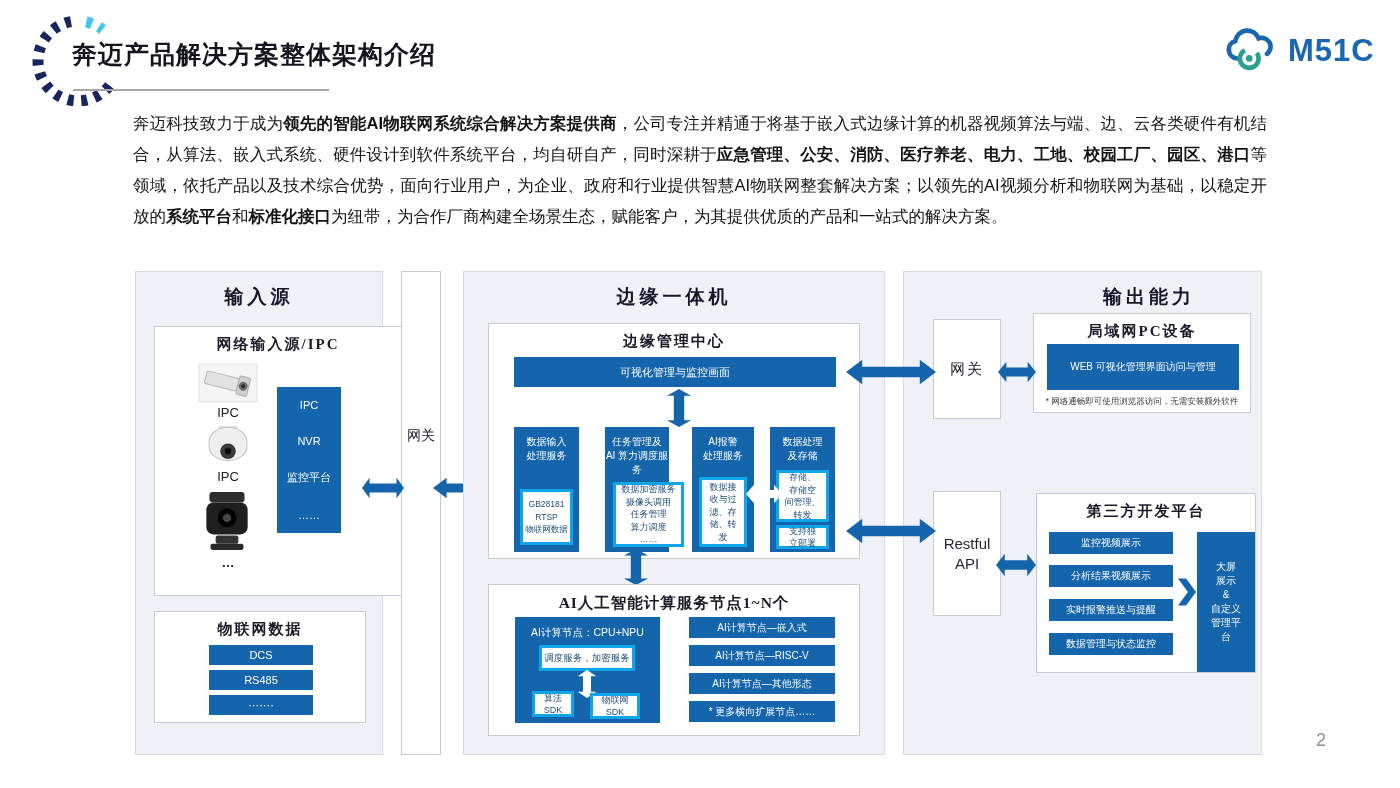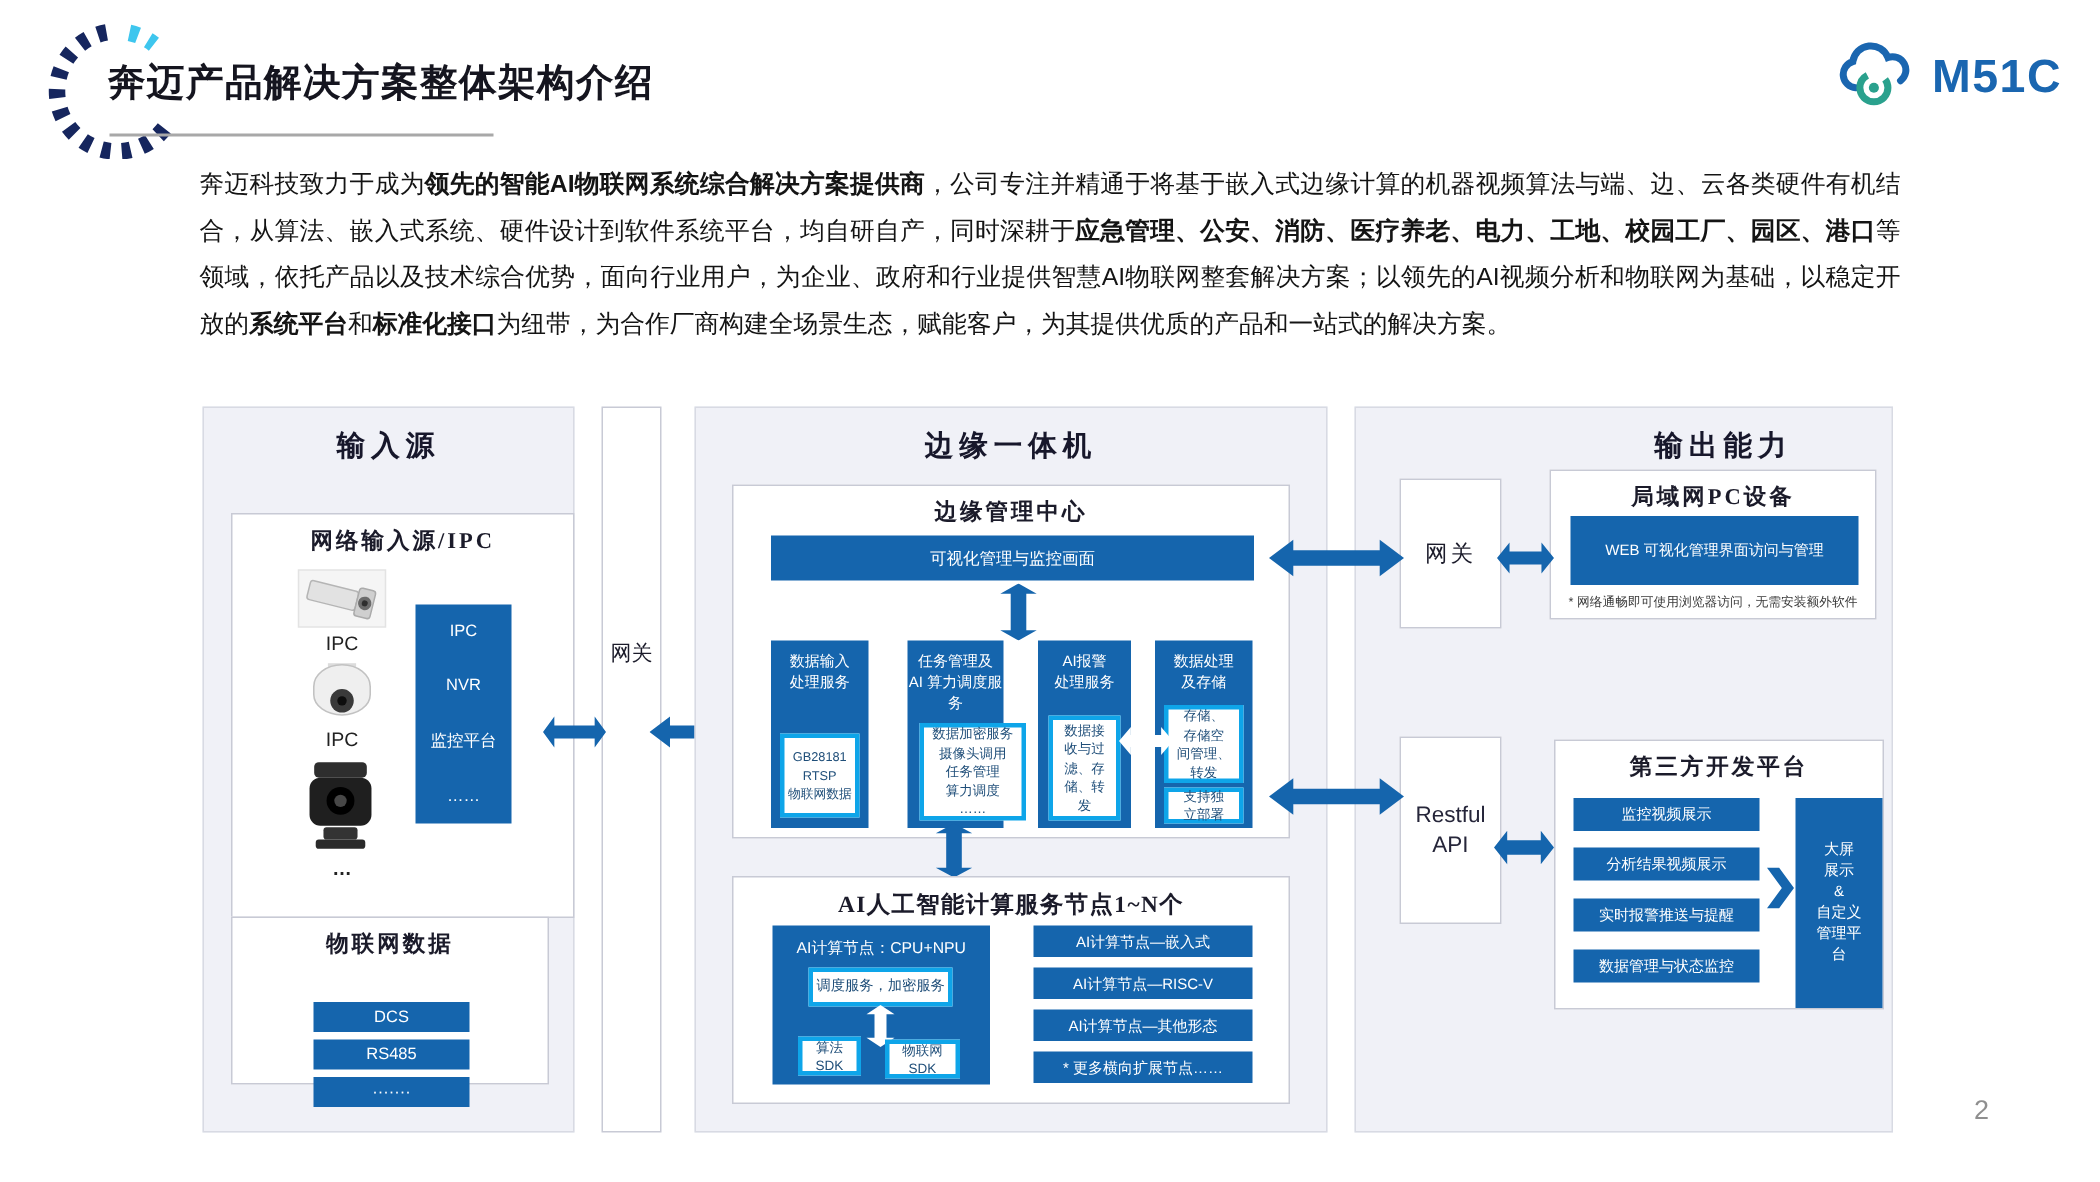--- a/index.html
+++ b/index.html
@@ -31,21 +31,21 @@
     align-items:center; justify-content:center; text-align:center; }
   .col { position:absolute; background:#1565ad; color:#fff; }
   .col-title { padding-top:8px; text-align:center; font-size:10px; line-height:14px; white-space:pre-line; }
   .inner-white { position:absolute; background:#fff; color:#1f4e79; border:3px solid #0ea5e9;
     display:flex; align-items:center; justify-content:center; text-align:center;
     font-size:9px; line-height:12.5px; white-space:pre-line; }
   .cam-label { position:absolute; text-align:center; font-size:13px; color:#222; }
   .src-list { position:absolute; background:#1565ad; color:#fff; display:flex; flex-direction:column;
     justify-content:space-around; text-align:center; font-size:11px; }
   .iot-bar { position:absolute; background:#1565ad; color:#fff; font-size:11px;
-    display:flex; align-items:center; justify-content:center;margin-top:23px; }
+    display:flex; align-items:center; justify-content:center; }
   .type-bar { position:absolute; background:#1565ad; color:#fff; font-size:10px;
     display:flex; align-items:center; justify-content:center; }
   .page-num { position:absolute; left:1316px; top:730px; font-size:18px; color:#8f8f8f; }
 </style>
 </head>
 <body>
 
 <div class="slide">
 
   <svg class="abs" style="left:28px;top:6px" width="106" height="100" viewBox="0 0 106 100">
@@ -62,21 +62,21 @@
       <circle cx="27" cy="31" r="3.6" fill="#2aa18d"></circle>
     </svg>
     <span class="brand-text">M51C</span>
   </div>
 
   <p class="intro"><span>奔迈科技致力于成为</span><span class="b">领先的智能AI物联网系统综合解决方案提供商</span><span>，公司专注并精通于将基于嵌入式边缘计算的机器视频算法与端、边、云各类硬件有机结合，从算法、嵌入式系统、硬件设计到软件系统平台，均自研自产，同时深耕于</span><span class="b">应急管理、公安、消防、医疗养老、电力、工地、校园工厂、园区、港口</span><span>等领域，依托产品以及技术综合优势，面向行业用户，为企业、政府和行业提供智慧AI物联网整套解决方案；以领先的AI视频分析和物联网为基础，以稳定开放的</span><span class="b">系统平台</span><span>和</span><span class="b">标准化接口</span><span>为纽带，为合作厂商构建全场景生态，赋能客户，为其提供优质的产品和一站式的解决方案。</span></p>
 
   <div class="panel" style="left:135px;top:271px;width:248px;height:484px">
     <div class="panel-title">输入源</div>
 
-    <div class="wbox" style="left:18px;top:70px;width:229px;height:270px">
+    <div class="wbox" style="left:18px;top:54px;width:248px;height:270px">
       <div class="box-title">网络输入源/IPC</div>
 
       <svg class="abs" style="left:38px;top:36px" width="70" height="40" viewBox="0 0 60 40">
         <rect x="1" y="1" width="58" height="38" fill="#f5f5f5" stroke="#e3e3e3"></rect>
         <g transform="rotate(14 30 20)">
           <rect x="7" y="13" width="33" height="13" rx="2" fill="#e2e2e2" stroke="#b5b5b5"></rect>
           <rect x="40" y="10" width="11" height="19" rx="2" fill="#cfcfcf" stroke="#ababab"></rect>
           <circle cx="45.5" cy="19.5" r="4.5" fill="#6b6b6b"></circle>
           <circle cx="45.5" cy="19.5" r="2" fill="#2e2e2e"></circle>
         </g>

